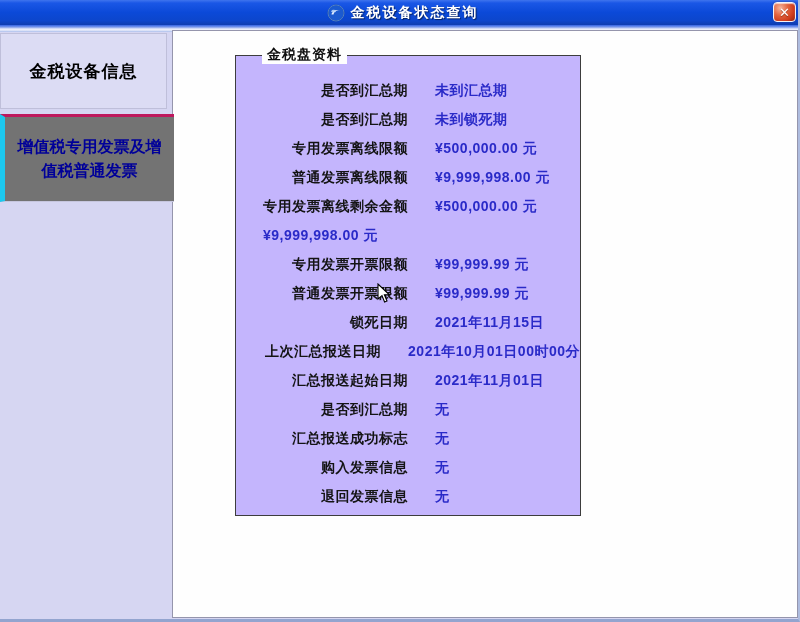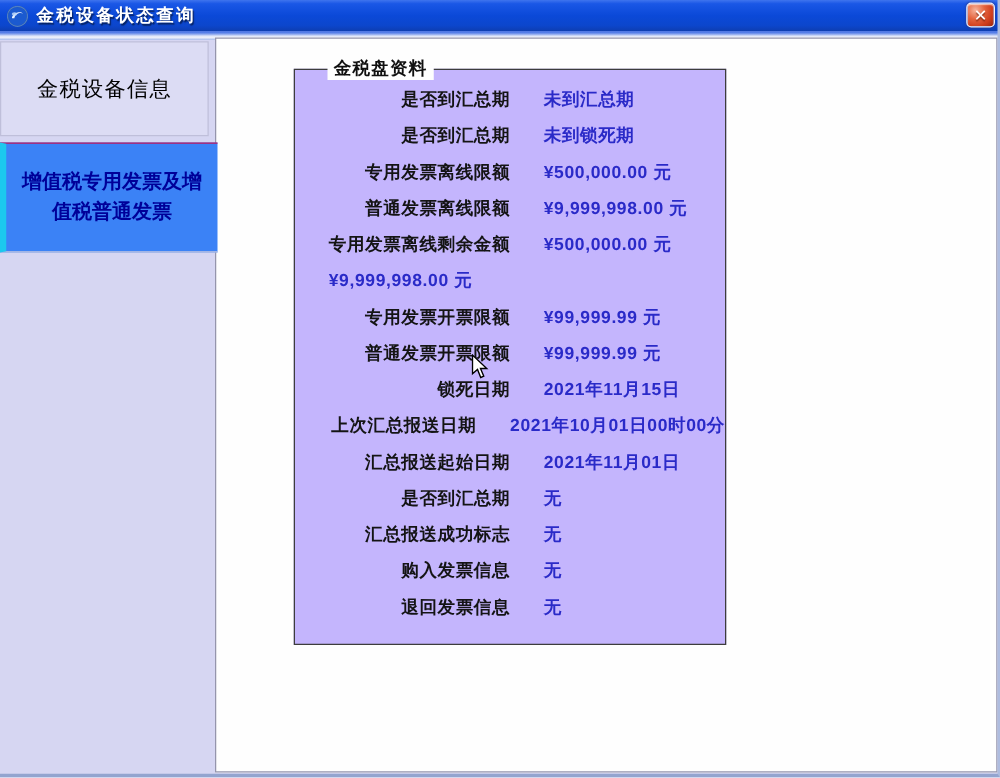--- a/index.html
+++ b/index.html
@@ -7,21 +7,21 @@
   body {
     position:relative;
     font-family:"Liberation Sans","DejaVu Sans",sans-serif;
     background:#d6d6f2;
     overflow:hidden;
   }
   
   .titlebar {
     position:absolute; left:0; top:0; width:800px; height:25px;
     background:linear-gradient(180deg,#3f74ee 0%,#1a57e6 12%,#0b49d8 50%,#0c46cc 82%,#0e3db0 100%);
-    display:flex; align-items:center; padding-left:5px;
+    display:flex; align-items:center; padding-left:5px;justify-content:center;
   }
   .app-icon { width:18px; height:18px; margin-right:6px; flex:0 0 auto; }
   .title-text {
     color:#ffffff; font-weight:bold; font-size:14px; letter-spacing:2px;
     text-shadow:1px 1px 1px rgba(0,0,0,0.55); white-space:nowrap;
   }
   .close-btn {
     position:absolute; right:4px; top:2px; width:23px; height:20px;
     border:1px solid #f2f2f8; border-radius:4px;
     background:radial-gradient(circle at 30% 28%, #f6b49c 0%, #e4643e 38%, #ce3c1c 70%, #92260e 100%);
@@ -35,47 +35,47 @@
   .titlebar-strip {
     position:absolute; left:0; top:25px; width:800px; height:7px;
     background:linear-gradient(180deg,#2f62e4 0%,#7e9cec 30%,#dfe6f8 55%,#eef1fb 70%,#a9bcec 100%);
   }
   
   .sidebar { position:absolute; left:0; top:32px; width:172px; height:588px; background:#d6d6f2; }
   .tab-device {
     position:absolute; left:0; top:33px; width:167px; height:76px; z-index:3;
     background:#dcdcf4; border:1px solid #bfbfda;
     display:flex; align-items:center; justify-content:center;
-    font-size:17px; font-weight:normal; color:#000; letter-spacing:1px;
+    font-size:17px; font-weight:bold; color:#000; letter-spacing:1px;
     cursor:default;
   }
   .tab-vat {
     position:absolute; left:0; top:114px; width:174px; height:88px; z-index:4;
-    background:#3b82f6;
-    border-top:1px solid #be185d; border-bottom:1px solid #c6c6de;
+    background:#737373;
+    border-top:3px solid #be185d; border-bottom:1px solid #c6c6de;
     border-left:5px solid #1cc8ee;
     display:flex; align-items:center; justify-content:center; text-align:center;
     font-size:16px; font-weight:bold; color:#000099; line-height:1.5;
     padding:0 7px; cursor:default;
   }
   
   .main-panel {
     position:absolute; left:172px; top:30px; width:626px; height:588px; z-index:2;
     background:#fefefe; border:1px solid #9595ac;
   }
   .groupbox {
     position:absolute; left:62px; top:24px; width:346px; height:461px;
     border:1px solid #3d3d3d; background:#c4b5fd;
   }
   .groupbox-legend {
     position:absolute; top:-10px; left:26px; background:#fefefe; padding:0 5px;
     font-size:14px; font-weight:bold; color:#101010; letter-spacing:1px;
   }
   .rows { padding-top:15px; }
-  .row { height:29px; display:flex; align-items:flex-start; }
+  .row { height:29px; display:flex; align-items:flex-end; }
   .row-label {
     width:172px; text-align:right; font-size:14px; font-weight:bold;
     color:#141414; white-space:nowrap; letter-spacing:0.5px;
   }
   .row-value {
     margin-left:27px; font-size:14px; font-weight:bold;
     color:#2a2ac8; white-space:nowrap; letter-spacing:0.5px;
   }
   
   .frame-edge {

